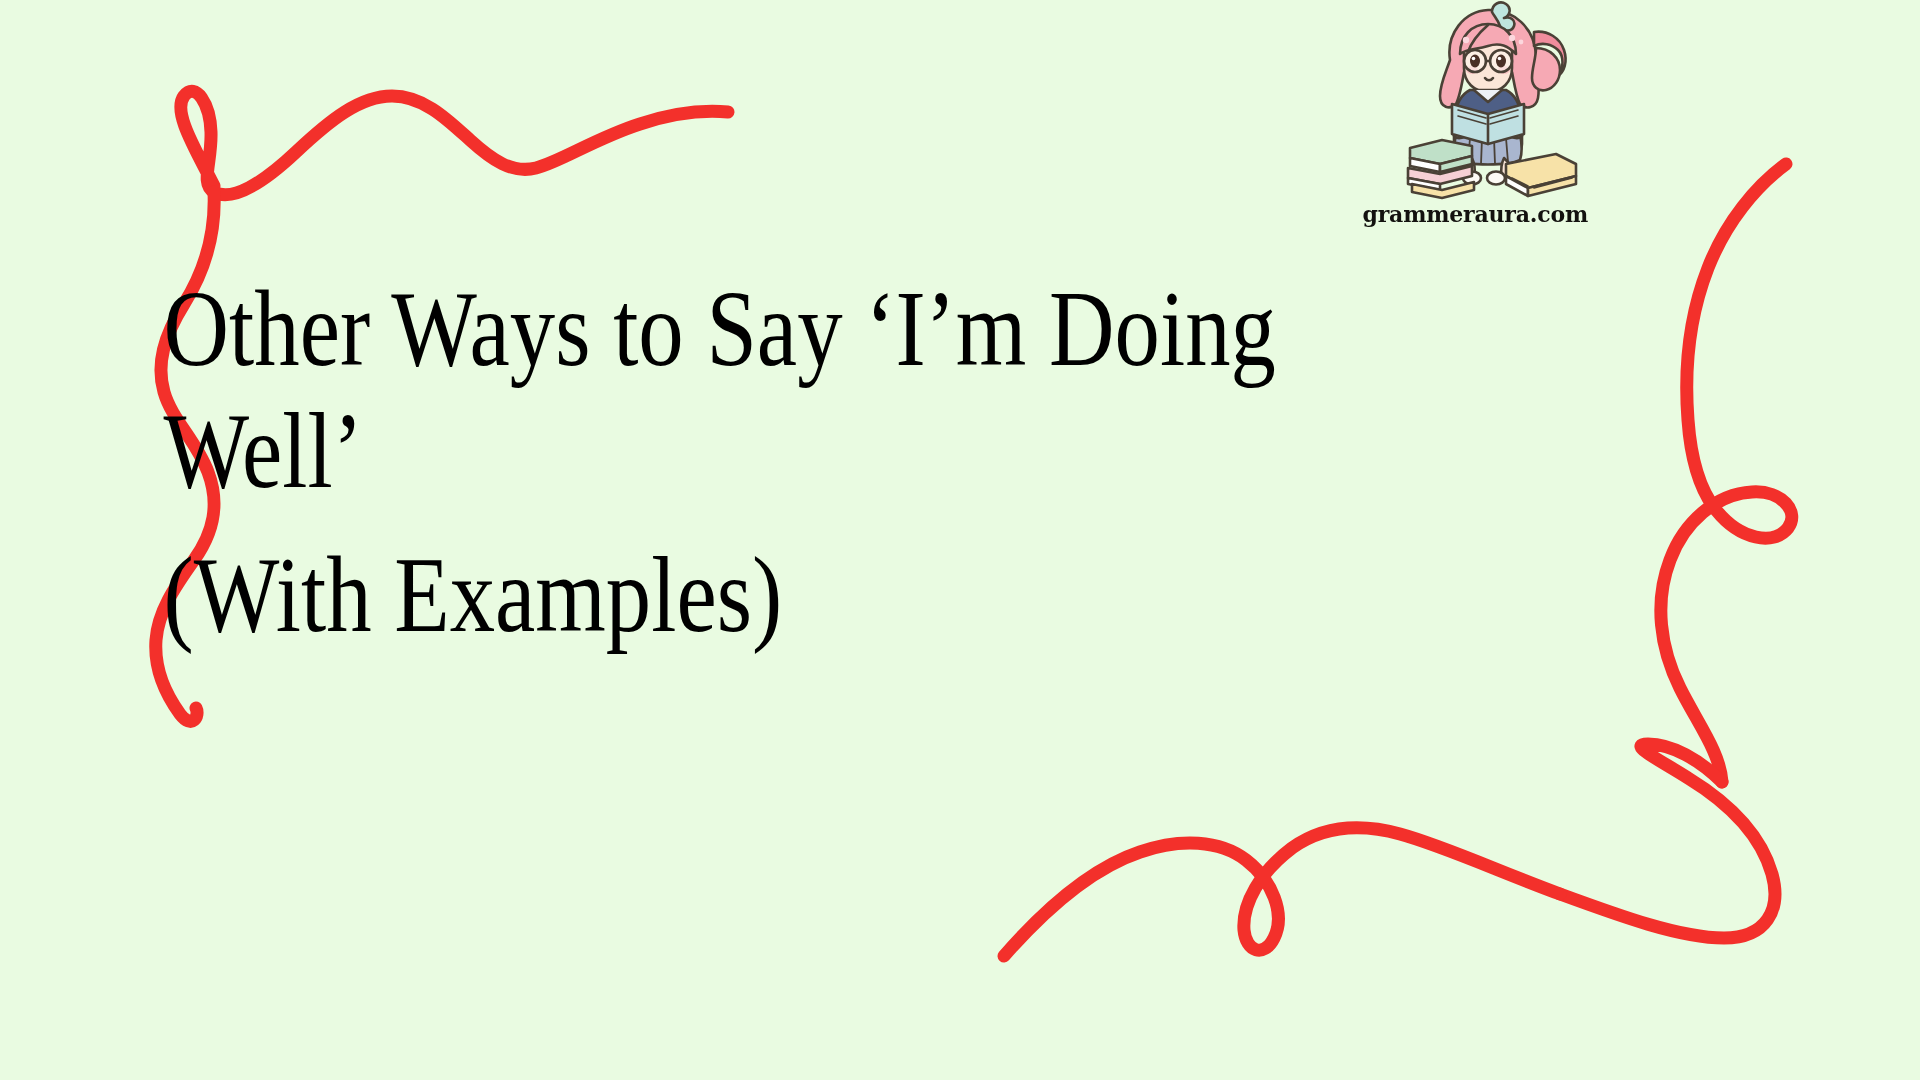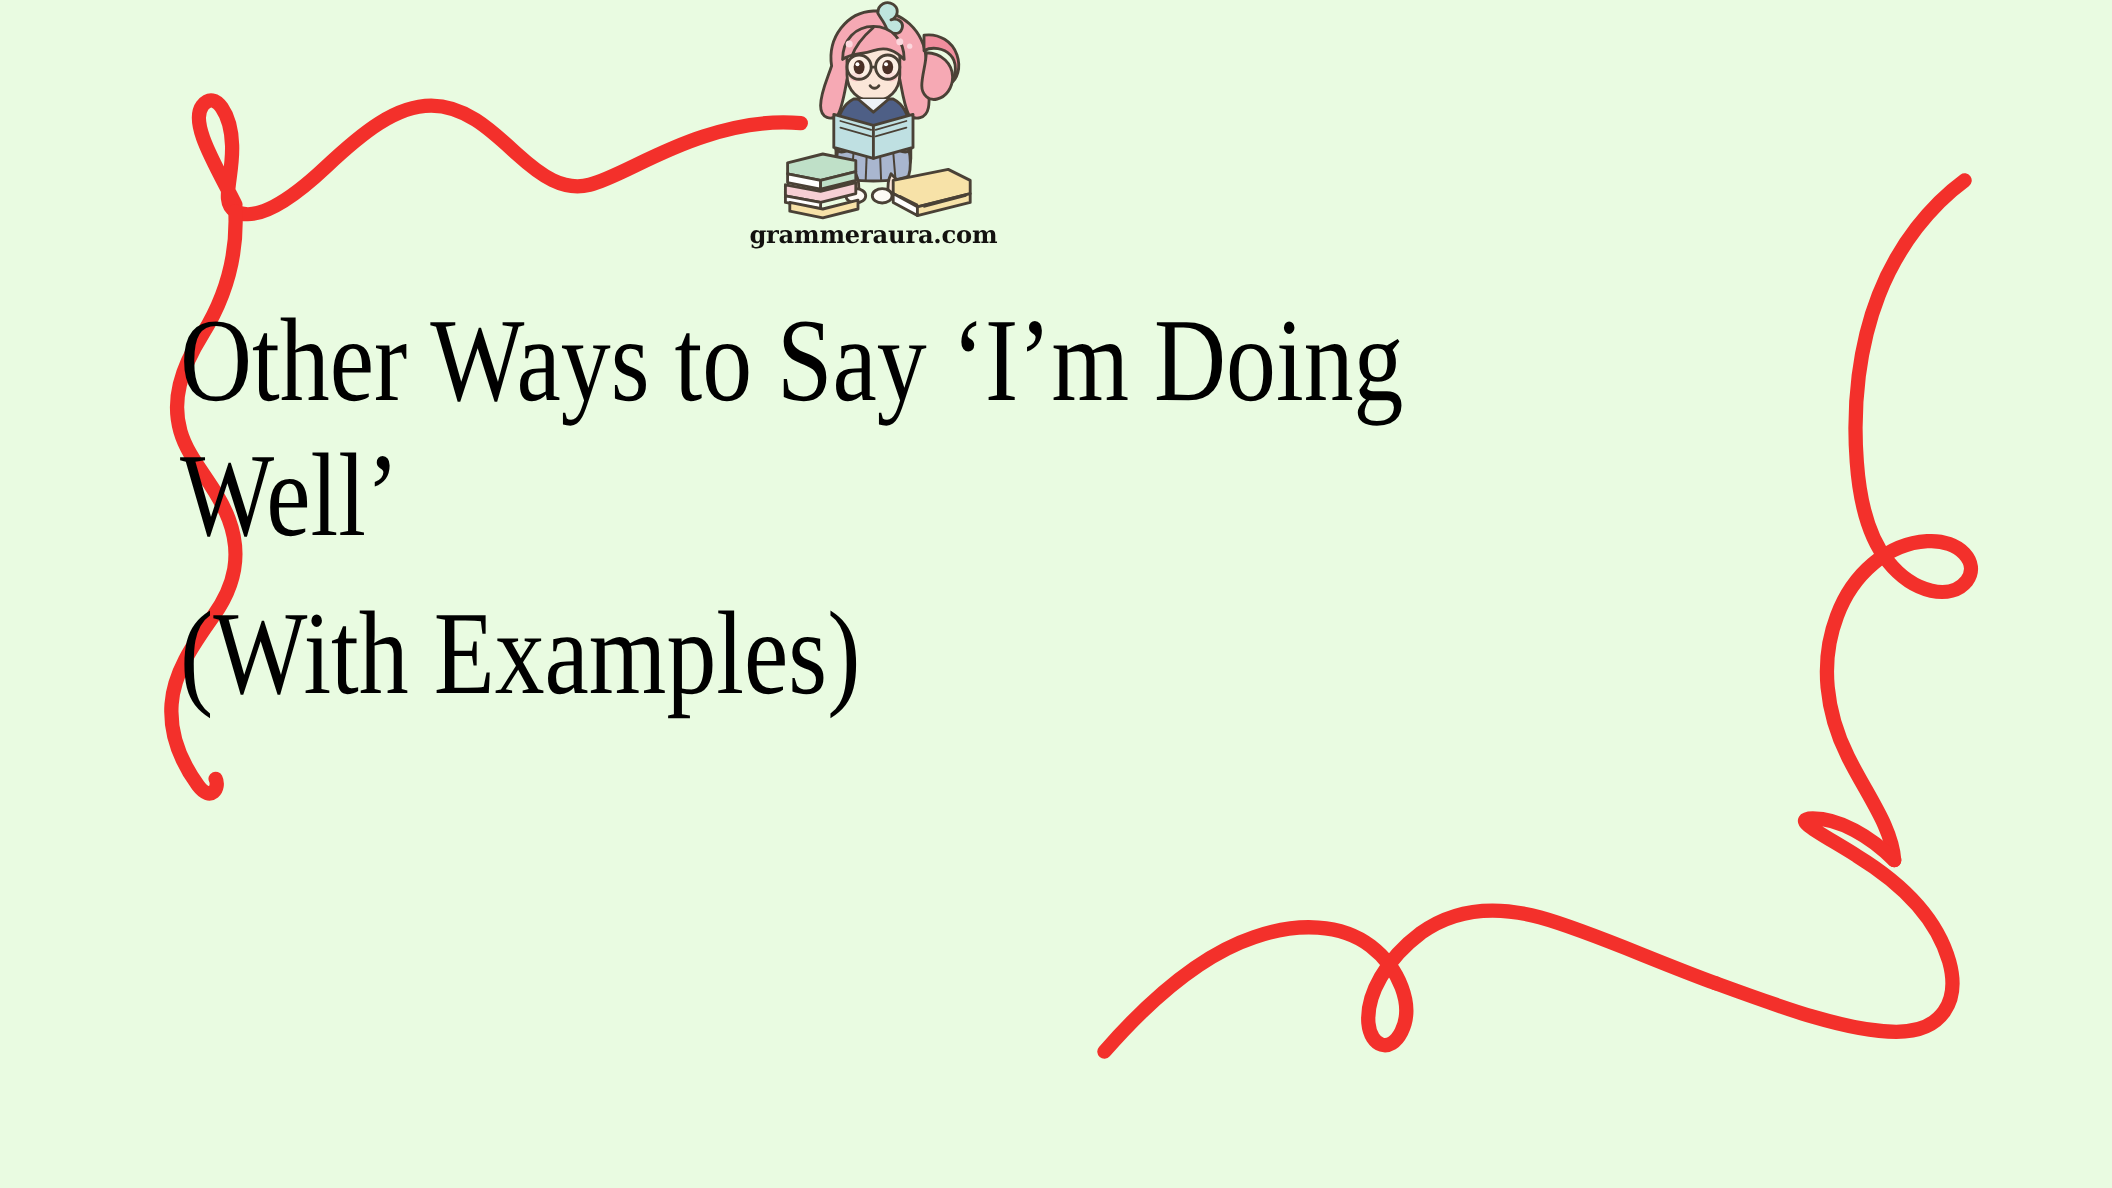--- a/index.html
+++ b/index.html
@@ -31,21 +31,21 @@
   }
 
   
   #brand {
     position: absolute;
     left: 0;
     top: 0;
     width: 1588px;
     display: flex;
     flex-direction: column;
-    align-items: center;
+    align-items: flex-end;
   }
   #mascot-wrap {
     width: 200px;
     height: 205px;
     margin-top: -2px;
   }
   #brand-name {
     font-family: "DejaVu Serif", serif;
     font-weight: bold;
     font-size: 22px;

